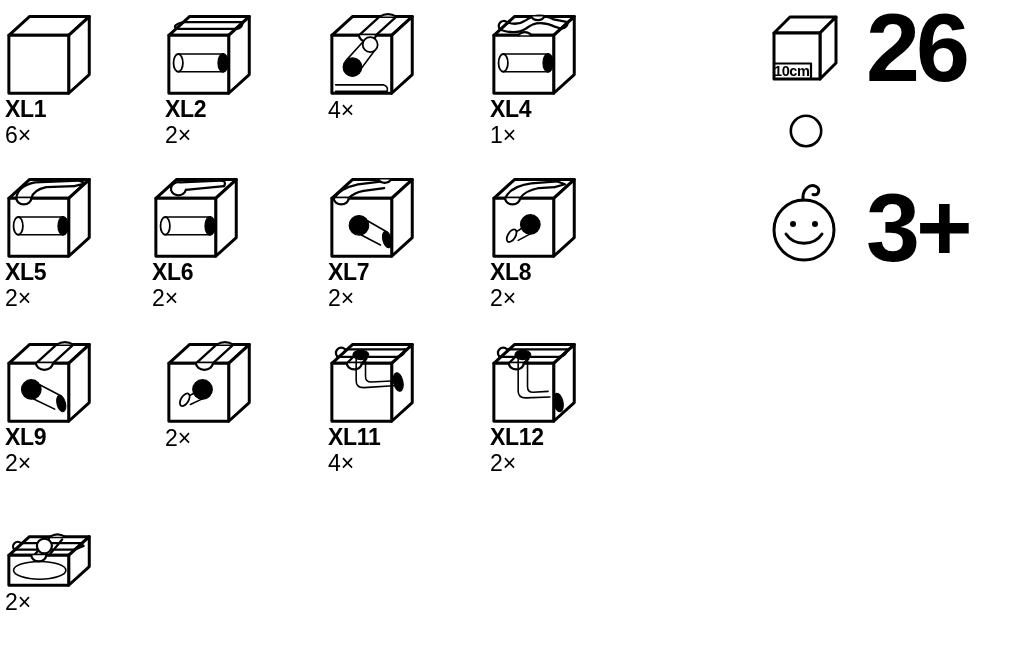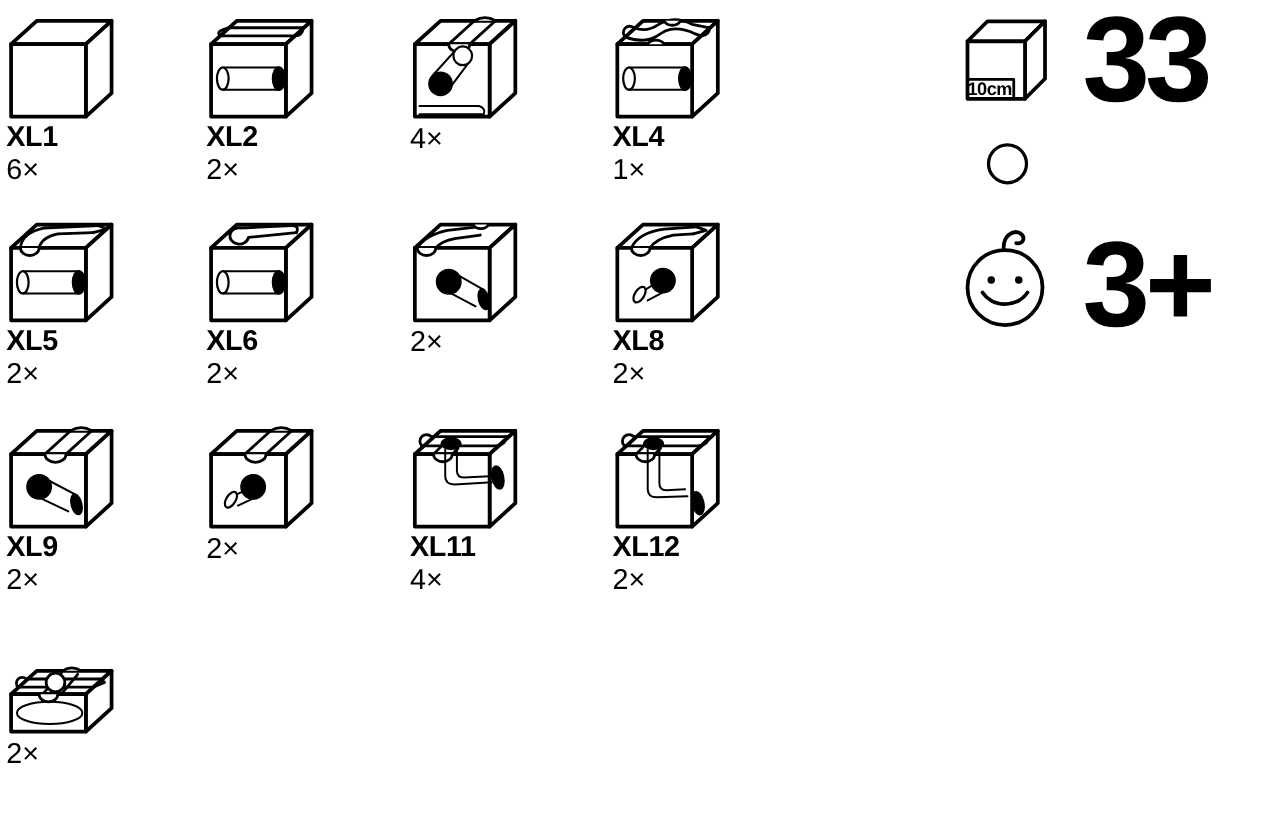--- a/index.html
+++ b/index.html
@@ -115,21 +115,21 @@
           <path class="d" d="M79,7 L86,10 L74,13"></path>
       <path class="t" d="M14,46 L62,46 M14,65 L62,65"></path>
       <ellipse class="tw" cx="14" cy="55.5" rx="5" ry="9.5"></ellipse>
           <ellipse class="b" cx="62" cy="55.5" rx="5.5" ry="10"></ellipse>
     </svg>
       </div>
     <div class="lbl">XL5</div>
     <div class="cnt">2×</div>
   </div>
 
-  <div class="cell" style="left:165px;top:168px">
+  <div class="cell" style="left:152px;top:168px">
     <div class="icon">
         <svg class="blk" width="90" height="86" viewBox="0 0 96 92">
       <path class="s" d="M4,26 L26,6 L90,6 L68,26 Z"></path>
           <path class="s" d="M68,26 L90,6 L90,68 L68,88 Z"></path>
           <path class="s" d="M4,26 L68,26 L68,88 L4,88 Z"></path>
       <path class="d" d="M30,9 L73,7 M36,17 L77,13"></path>
           <path class="d" d="M73,7 Q80,7 77,13"></path>
       <path class="dw" d="M30,9 A8,7 0 1 0 36,17"></path>
       <path class="t" d="M14,46 L62,46 M14,65 L62,65"></path>
       <ellipse class="tw" cx="14" cy="55.5" rx="5" ry="9.5"></ellipse>
@@ -148,20 +148,21 @@
           <path class="s" d="M4,26 L68,26 L68,88 L4,88 Z"></path>
       <path class="dw" d="M6,26 A8,6.5 0 0 0 22,26"></path>
       <path class="d" d="M6,26 Q13,15 32,11 L58,8"></path>
           <path class="d" d="M22,26 Q27,20 38,18 L60,15"></path>
       <path class="dw" d="M54,6 A7,5.5 0 0 0 67,6"></path>
       <path class="t" d="M42,50 L63,62 M35,65 L56,76"></path>
       <circle class="b" cx="33" cy="55" r="10.5"></circle>
       <ellipse class="b" cx="63" cy="70" rx="4.5" ry="9" transform="rotate(-14 63 70)"></ellipse>
     </svg>
       </div>
+    <div class="lbl">XL7</div>
     <div class="cnt">2×</div>
   </div>
 
   <div class="cell" style="left:490px;top:168px">
     <div class="icon">
         <svg class="blk" width="90" height="86" viewBox="0 0 96 92">
       <path class="s" d="M4,26 L26,6 L90,6 L68,26 Z"></path>
           <path class="s" d="M68,26 L90,6 L90,68 L68,88 Z"></path>
           <path class="s" d="M4,26 L68,26 L68,88 L4,88 Z"></path>
       <path class="dw" d="M16,26 A8,6.5 0 0 0 32,26"></path>
@@ -274,21 +275,21 @@
 
   <div class="sum-icon" style="left:771px;top:12px">
     <svg class="cube-ic" width="70" height="74" viewBox="0 0 70 74">
       <path class="s" d="M3,21 L19,5 L65,5 L49,21 Z"></path>
         <path class="s" d="M49,21 L65,5 L65,51 L49,67 Z"></path>
         <path class="s" d="M3,21 L49,21 L49,67 L3,67 Z"></path>
       <path class="ln" d="M3,51.5 L40,51.5 M40,51.5 L40,67"></path>
       <text x="3" y="64">10cm</text>
     </svg>
   </div>
-  <div class="sum-num" style="top:3px">33</div>
+  <div class="sum-num" style="top:3px">26</div>
 
   <div class="sum-icon" style="left:789px;top:114px">
     <svg width="34" height="34" viewBox="0 0 34 34">
       <circle cx="17" cy="17" r="15.2" fill="none" stroke="#000" stroke-width="2.6"></circle>
     </svg>
   </div>
 
   <div class="sum-icon" style="left:770px;top:179px">
     <svg class="baby" width="70" height="85" viewBox="0 0 70 85">
       <circle cx="34" cy="51" r="30"></circle>

